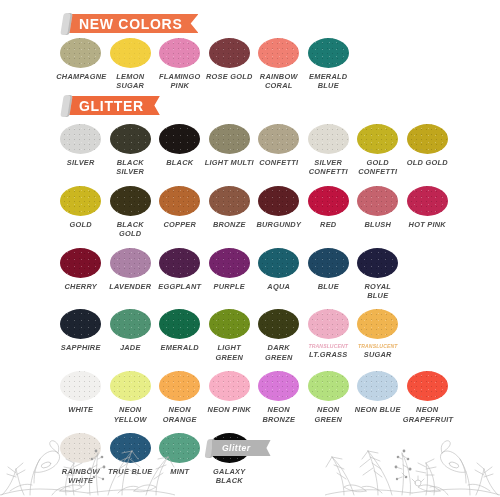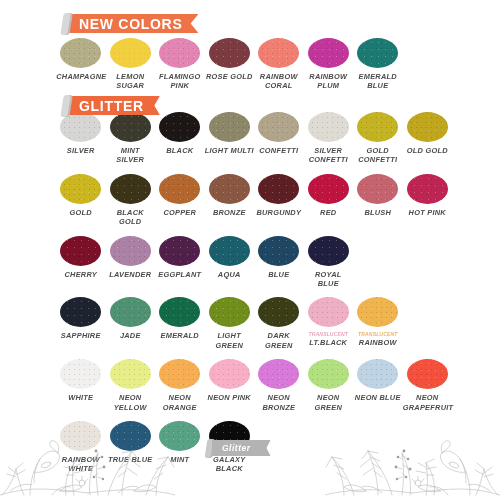--- a/index.html
+++ b/index.html
@@ -187,52 +187,46 @@
           </div>
           <div class="label">ROSE GOLD</div>
         </div>
         <div class="cell">
           <div class="swatch" style="background: rgb(240, 127, 114);">
             <div class="sparkle"></div>
           </div>
           <div class="label">RAINBOW CORAL</div>
         </div>
         <div class="cell">
-          <div class="swatch" style="background: rgb(194, 53, 155);">
-            <div class="sparkle"></div>
-          </div>
-          <div class="label">RAINBOW PLUM</div>
-        </div>
-        <div class="cell">
           <div class="swatch" style="background: rgb(28, 122, 114);">
             <div class="sparkle"></div>
           </div>
           <div class="label">EMERALD BLUE</div>
         </div>
       </div>
     </div>
 
   <div class="banner banner-glitter-top">
     <div class="scroll-end" id="gl-end" style="background: rgb(216, 216, 216);"></div>
     <div class="flag" id="gl-flag" style="background: rgb(238, 106, 60);">GLITTER</div>
   </div>
 
-  <div class="section" id="glitter-section" style="top:112px;">
+  <div class="section" id="glitter-section" style="top:124px;">
       <div class="row">
         <div class="cell">
           <div class="swatch" style="background: rgb(214, 214, 212);">
             <div class="sparkle"></div>
           </div>
           <div class="label">SILVER</div>
         </div>
         <div class="cell">
           <div class="swatch" style="background: rgb(59, 58, 44);">
             <div class="sparkle"></div>
           </div>
-          <div class="label">MINT SILVER</div>
+          <div class="label">BLACK SILVER</div>
         </div>
         <div class="cell">
           <div class="swatch" style="background: rgb(28, 22, 20);">
             <div class="sparkle"></div>
           </div>
           <div class="label">BLACK</div>
         </div>
         <div class="cell">
           <div class="swatch" style="background: rgb(141, 135, 106);">
             <div class="sparkle"></div>
@@ -327,20 +321,26 @@
           </div>
           <div class="label">LAVENDER</div>
         </div>
         <div class="cell">
           <div class="swatch" style="background: rgb(80, 32, 75);">
             <div class="sparkle"></div>
           </div>
           <div class="label">EGGPLANT</div>
         </div>
         <div class="cell">
+          <div class="swatch" style="background: rgb(117, 36, 107);">
+            <div class="sparkle"></div>
+          </div>
+          <div class="label">PURPLE</div>
+        </div>
+        <div class="cell">
           <div class="swatch" style="background: rgb(27, 95, 109);">
             <div class="sparkle"></div>
           </div>
           <div class="label">AQUA</div>
         </div>
         <div class="cell">
           <div class="swatch" style="background: rgb(31, 71, 99);">
             <div class="sparkle"></div>
           </div>
           <div class="label">BLUE</div>
@@ -380,27 +380,27 @@
         <div class="cell">
           <div class="swatch" style="background: rgb(59, 61, 22);">
             <div class="sparkle"></div>
           </div>
           <div class="label">DARK GREEN</div>
         </div>
         <div class="cell">
           <div class="swatch" style="background: rgb(238, 174, 196);">
             <div class="sparkle"></div>
           </div>
-          <div class="label"><span class="small tl-pink">TRANSLUCENT</span><span>LT.BLACK</span></div>
+          <div class="label"><span class="small tl-pink">TRANSLUCENT</span><span>LT.GRASS</span></div>
         </div>
         <div class="cell">
           <div class="swatch" style="background: rgb(240, 180, 79);">
             <div class="sparkle"></div>
           </div>
-          <div class="label"><span class="small tl-orange">TRANSLUCENT</span><span>RAINBOW</span></div>
+          <div class="label"><span class="small tl-orange">TRANSLUCENT</span><span>SUGAR</span></div>
         </div>
       </div>
       <div class="row" style="margin-top: 9px;">
         <div class="cell">
           <div class="swatch" style="background: rgb(241, 240, 238);">
             <div class="sparkle"></div>
           </div>
           <div class="label">WHITE</div>
         </div>
         <div class="cell">

